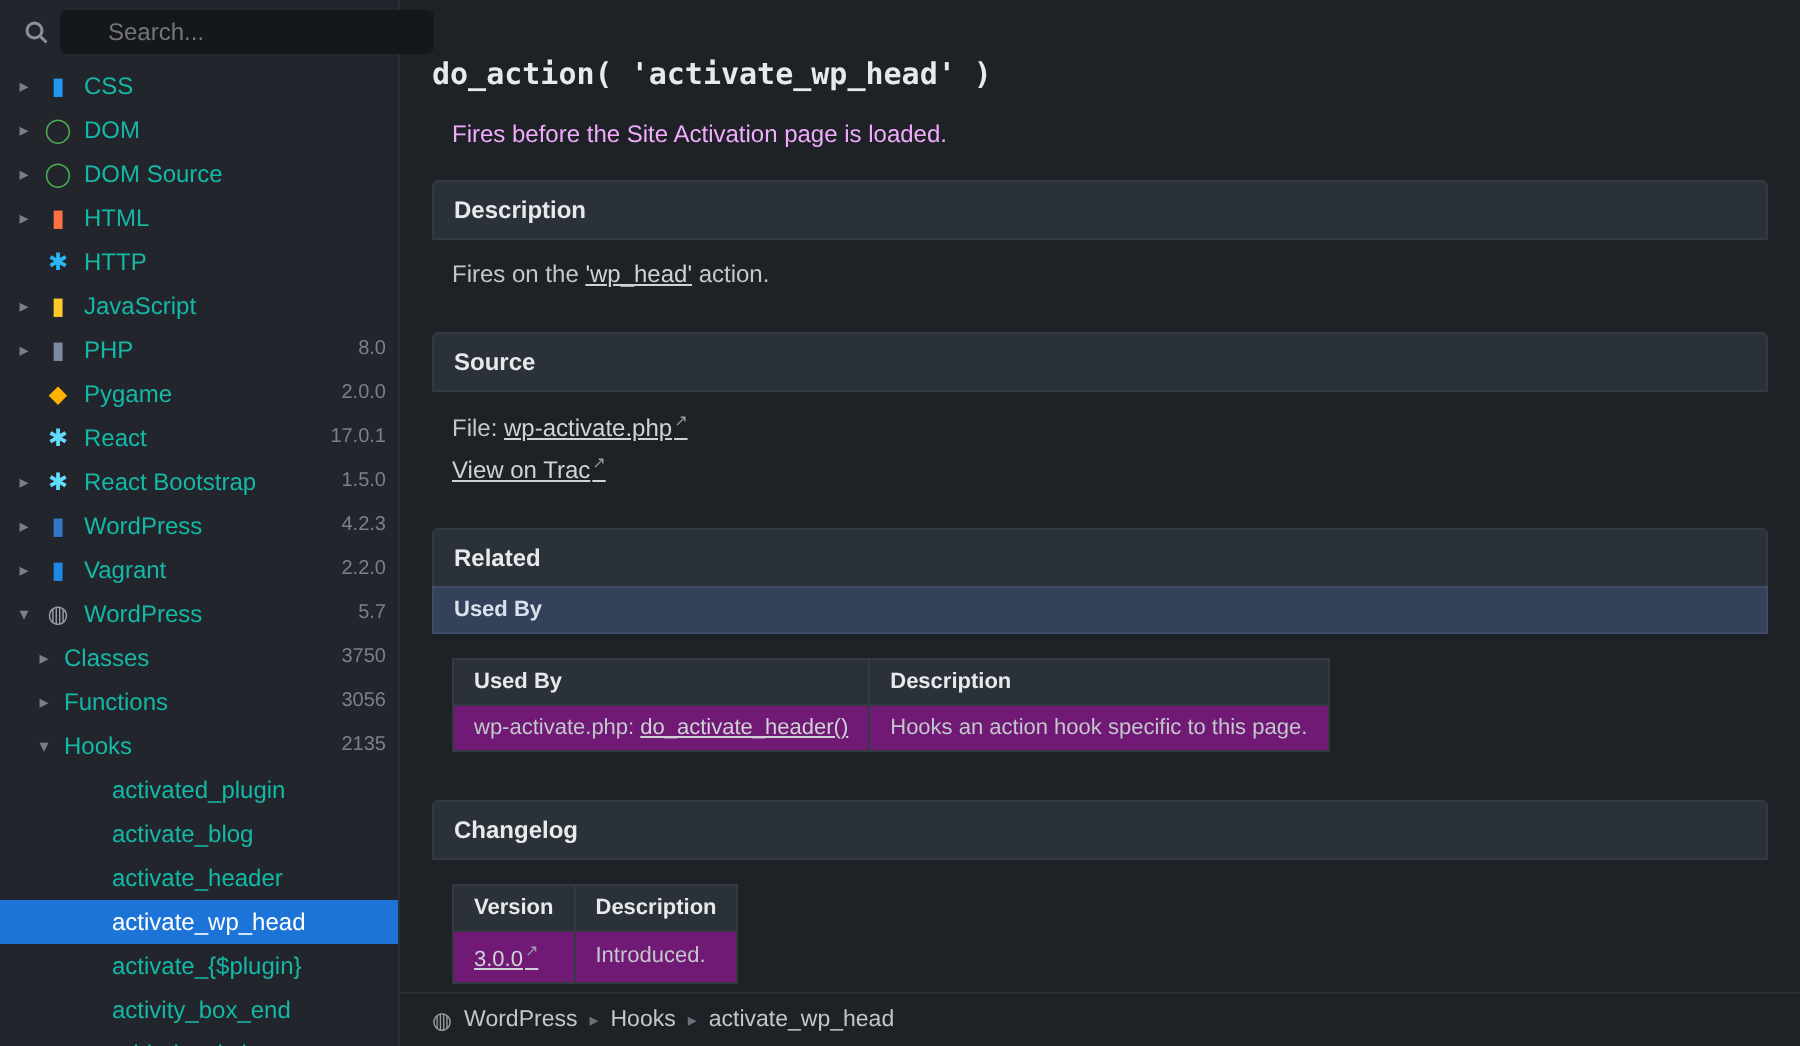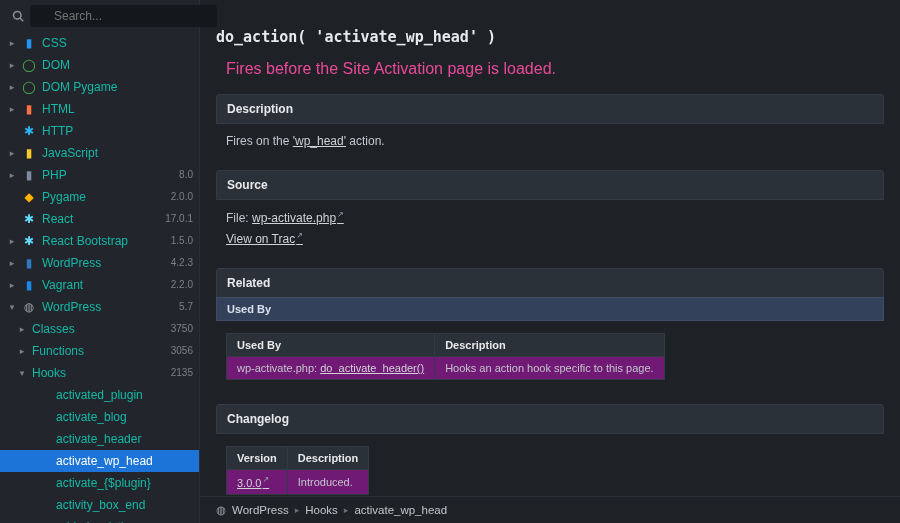--- a/index.html
+++ b/index.html
@@ -114,22 +114,22 @@
   }
   .title {
     font-size: 15px;
     font-weight: 600;
     color: #e8e9eb;
     padding: 6px 0 10px 0;
   }
   .title-mono { font-family: "SFMono-Regular", Menlo, Consolas, monospace; }
   .summary {
     padding: 4px 10px 16px 10px;
-    color: #ec4899;
-    font-size: 16px;
+    color: #f0abfc;
+    font-size: 12px;
   }
   .section {
     margin-bottom: 12px;
   }
   .section-head {
     background: #2b3139;
     border: 1px solid #343a43;
     border-radius: 3px 3px 0 0;
     padding: 7px 10px;
     font-weight: 600;
@@ -223,21 +223,21 @@
           <span class="label">CSS</span>
         </div>
         <div class="nav-item depth0">
           <span class="arrow">▸</span>
           <span class="icon" style="color: rgb(76, 175, 80);">◯</span>
           <span class="label">DOM</span>
         </div>
         <div class="nav-item depth0">
           <span class="arrow">▸</span>
           <span class="icon" style="color: rgb(76, 175, 80);">◯</span>
-          <span class="label">DOM Pygame</span>
+          <span class="label">DOM Source</span>
         </div>
         <div class="nav-item depth0">
           <span class="arrow">▸</span>
           <span class="icon" style="color: rgb(255, 112, 67);">▮</span>
           <span class="label">HTML</span>
         </div>
         <div class="nav-item depth0">
           <span class="arrow"></span>
           <span class="icon" style="color: rgb(41, 182, 246);">✱</span>
           <span class="label">HTTP</span>

